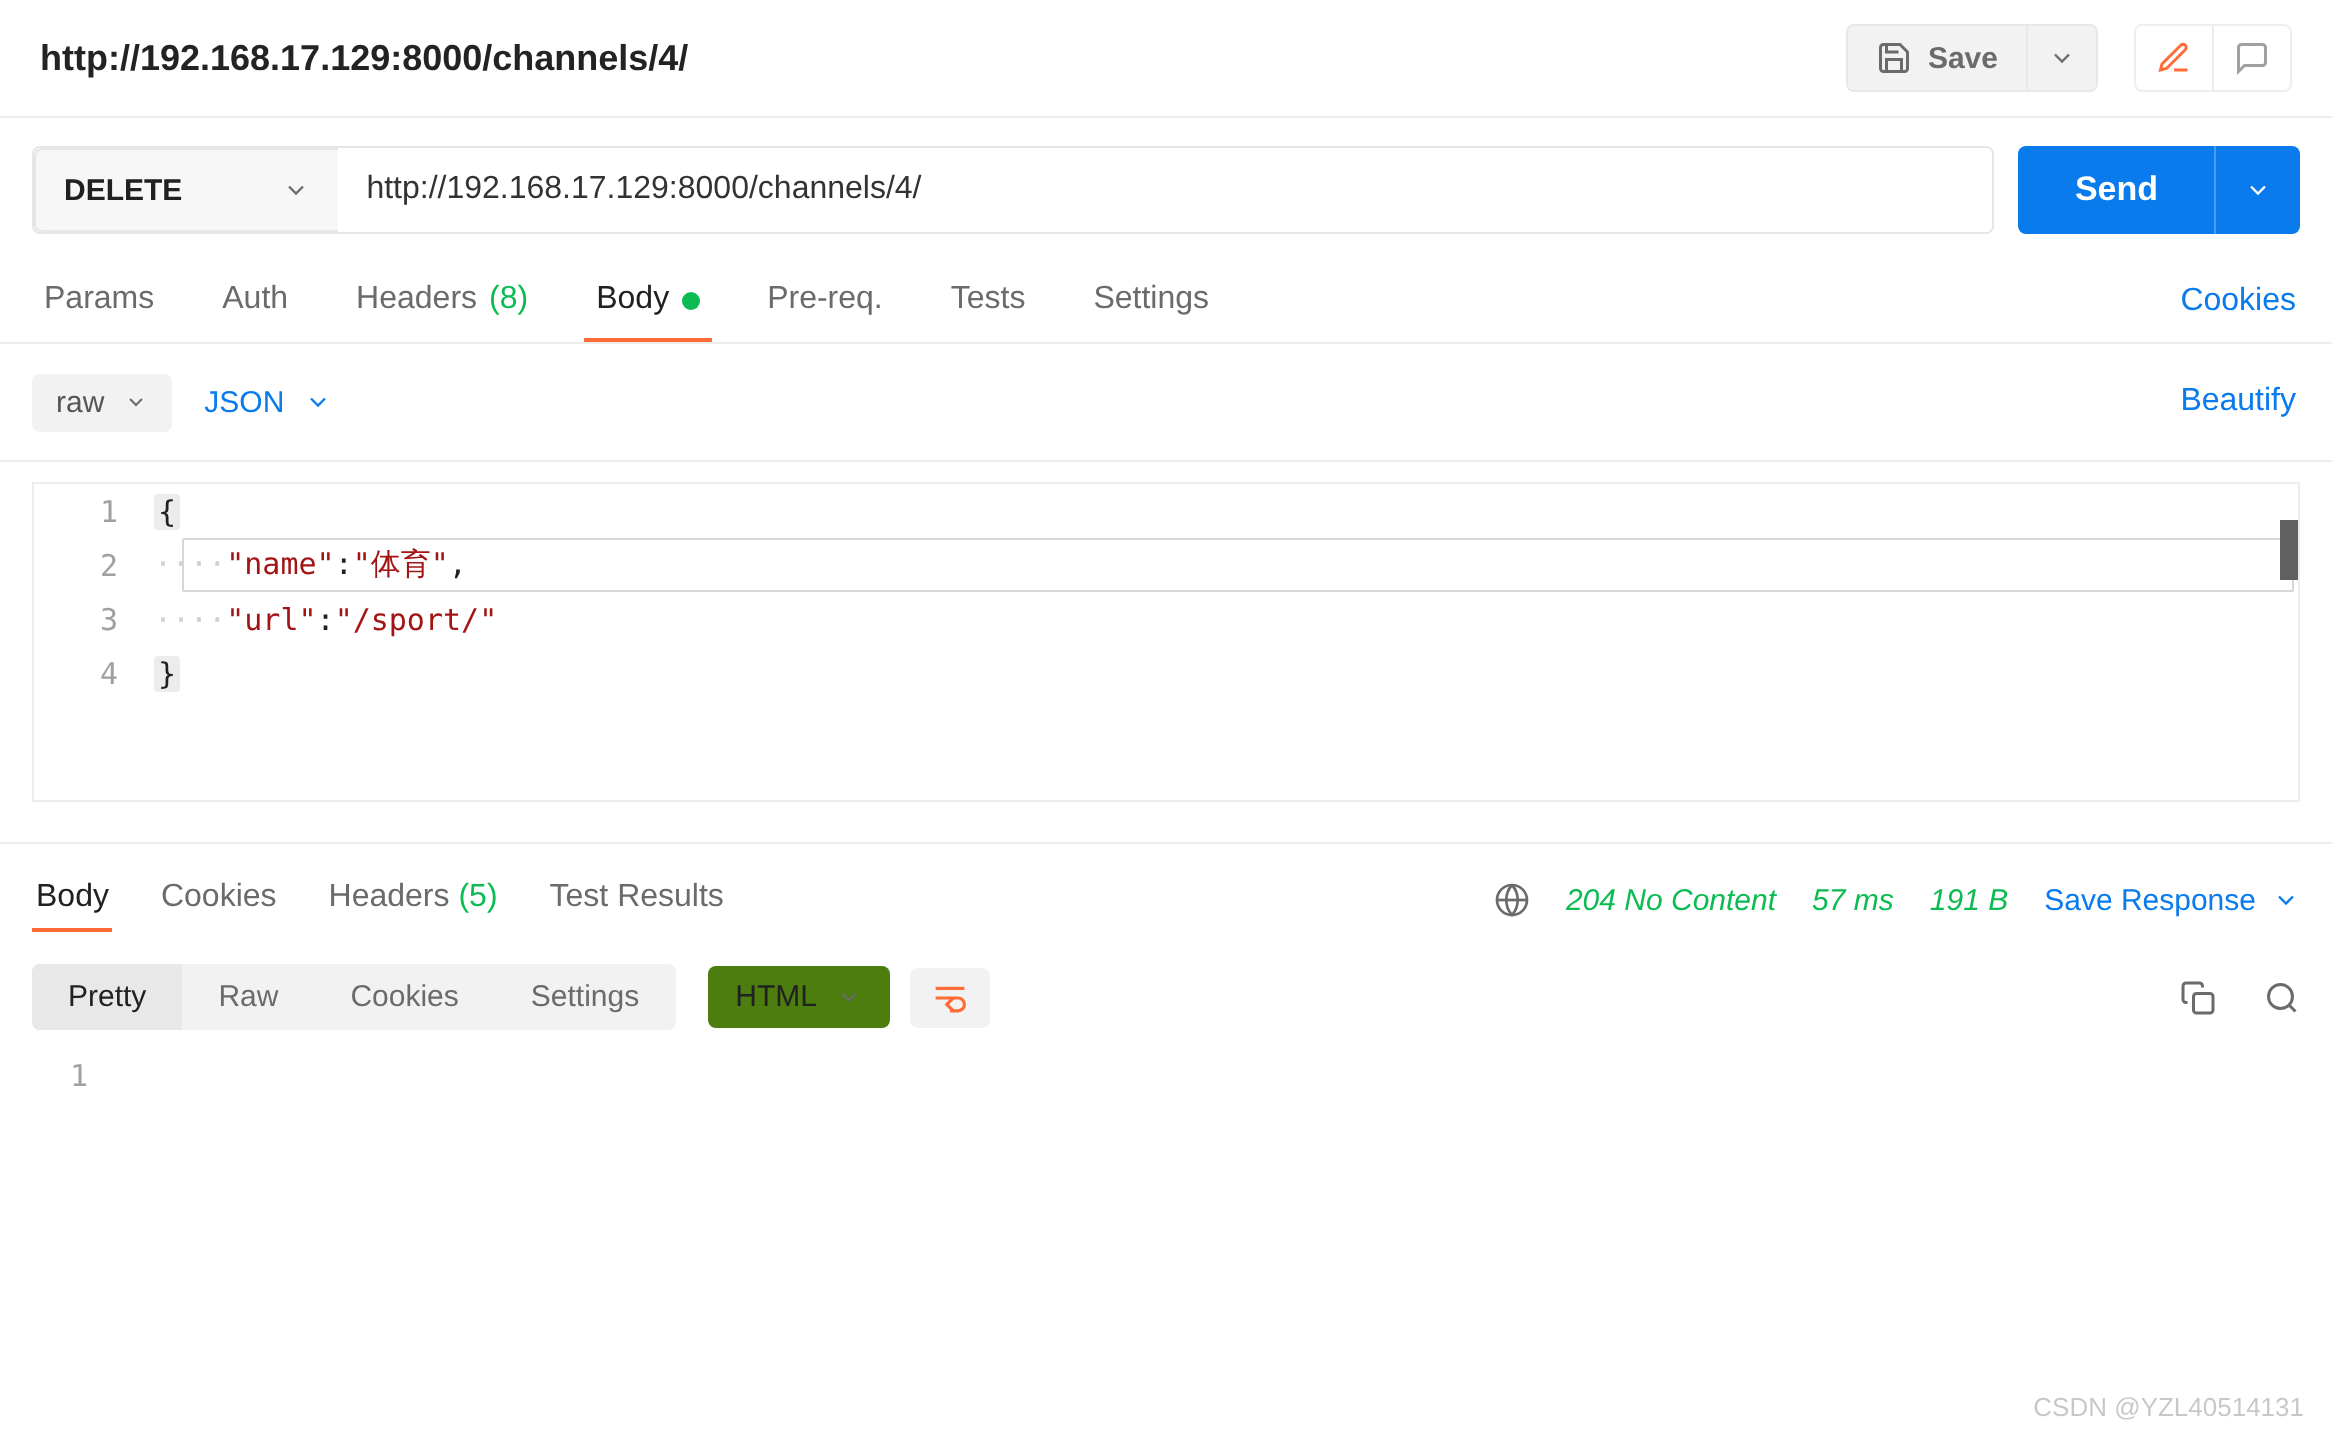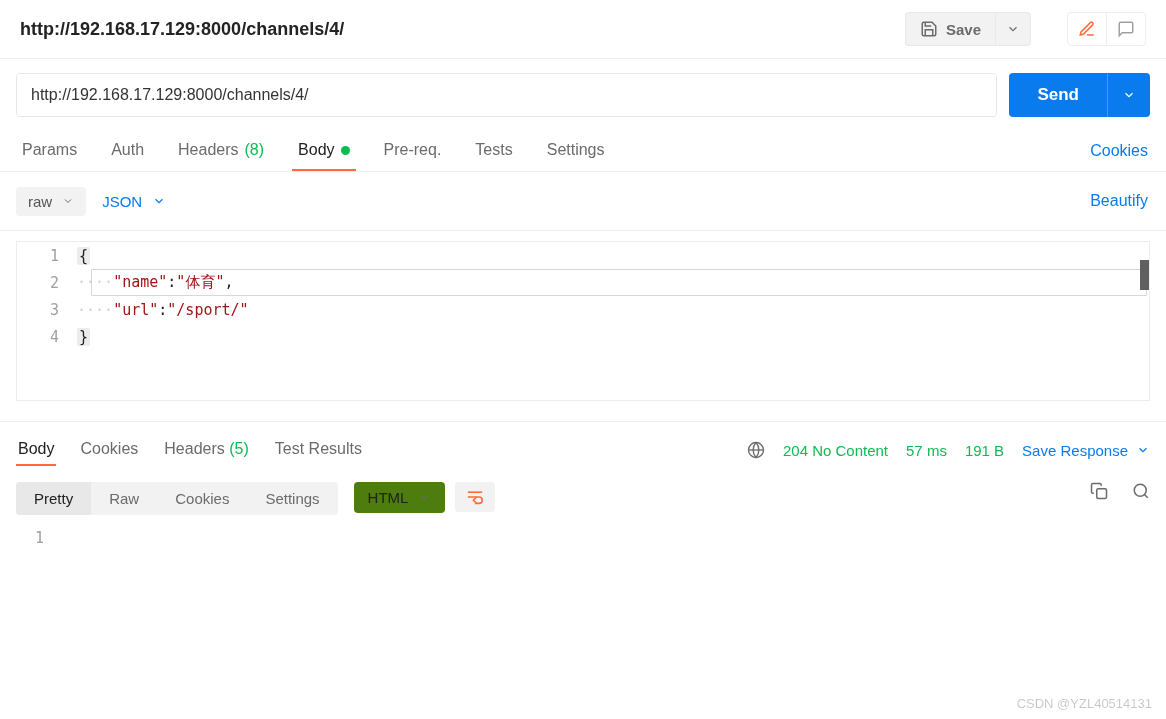--- a/index.html
+++ b/index.html
@@ -1,19 +1,19 @@
 <!DOCTYPE html>
 <html><head>
 <meta charset="utf-8">
 <style>
 * { box-sizing: border-box; margin: 0; padding: 0; }
 body { font-family: -apple-system, "Segoe UI", Arial, sans-serif; font-size: 14px; color: #212121; background: #fff; width: 1166px; height: 719px; overflow: hidden; position: relative; }
 .titlebar { display: flex; align-items: center; justify-content: space-between; padding: 12px 20px; border-bottom: 1px solid #ededed; }
 .titlebar .title { font-size: 18px; font-weight: 600; color: #232323; }
-.titlebar .actions { display: flex; gap: 22px; align-items: center; }
+.titlebar .actions { display: flex; gap: 4px; align-items: center; }
 .save-grp { display: flex; }
 .save-btn { display: flex; align-items: center; gap: 8px; background: #f2f2f2; border: 1px solid #e8e8e8; border-right: none; border-radius: 4px 0 0 4px; padding: 7px 14px; font-size: 15px; color: #6b6b6b; cursor: pointer; font-weight: 600; }
 .save-caret { background: #f2f2f2; border: 1px solid #e8e8e8; border-radius: 0 4px 4px 0; padding: 7px 10px; cursor: pointer; display: flex; align-items: center; color: #6b6b6b; }
 .icon-grp { display: flex; border: 1px solid #eee; border-radius: 4px; margin-left: 14px; }
 .icon-btn { padding: 7px 10px; cursor: pointer; display: flex; align-items: center; }
 .icon-btn + .icon-btn { border-left: 1px solid #eee; }
 .reqbar { display: flex; gap: 12px; padding: 14px 16px 10px; }
 .method-sel { display: flex; align-items: center; gap: 50px; background: #f7f7f7; border: 1px solid #e6e6e6; border-radius: 4px 0 0 4px; padding: 10px 14px; font-weight: 700; font-size: 15px; cursor: pointer; border-right: none; }
 .url-wrap { display: flex; flex: 1; border: 1px solid #e6e6e6; border-radius: 4px; overflow: hidden; }
 .url-input { flex: 1; border: none; padding: 10px 14px; font-size: 16px; outline: none; color: #333; }
@@ -38,23 +38,23 @@
 .code .k { color: #a31515; }
 .code .ws { color: #d0d0d0; }
 .editor-hl { position: absolute; left: 74px; right: 2px; top: 27px; height: 27px; border: 1px solid #d7d7d7; border-radius: 1px; pointer-events: none; }
 .editor .scroll-ind { position: absolute; right: -1px; top: 18px; width: 10px; height: 30px; background: #606060; }
 .resbar { display: flex; align-items: center; padding: 12px 16px 6px; border-top: 1px solid #ededed; margin-top: 20px; }
 .restab { margin-right: 22px; font-size: 16px; color: #6b6b6b; cursor: pointer; padding: 6px 2px; border-bottom: 2px solid transparent; }
 .restab.active { color: #212121; border-bottom-color: #ff6c37; font-weight: 500; }
 .restab .green { color: #0cbb52; }
 .status-area { display: flex; align-items: center; gap: 18px; font-size: 15px; }
 .status-area svg { color: #6b6b6b; }
-.stat { color: #0cbb52; }
+.stat { color: #0cbb52; font-style: italic; }
 .save-resp { color: #097bed; cursor: pointer; display: flex; align-items: center; gap: 8px; font-weight: 500; }
-.res-sub { display: flex; align-items: flex-start; gap: 10px; padding: 10px 16px; }
+.res-sub { display: flex; align-items: center; gap: 10px; padding: 10px 16px; }
 .seg { display: flex; background: #f2f2f2; border-radius: 4px; overflow: hidden; }
 .seg div { padding: 8px 18px; cursor: pointer; font-size: 15px; color: #6b6b6b; }
 .seg div.active { color: #212121; font-weight: 500; background: #e8e8e8; }
 .fmt { display: flex; align-items: center; gap: 10px; background: #4d7c0f; border-radius: 4px; padding: 7px 14px; font-size: 15px; cursor: pointer; margin-left: 6px; }
 .wrap-btn { background: #f2f2f2; border-radius: 4px; padding: 7px 10px; cursor: pointer; display: flex; align-items: center; color: #ff6c37; }
 .res-tools { display: flex; gap: 24px; color: #6b6b6b; }
 .res-tools div { cursor: pointer; display: flex; align-items: center; }
 .res-body { padding: 0 16px; font-family: Consolas, Menlo, monospace; font-size: 15px; }
 .res-line { display: flex; padding: 4px 0; }
 .res-line .g { width: 42px; text-align: right; padding-right: 14px; color: #a0a0a0; }
@@ -95,20 +95,26 @@
         <svg width="18" height="18" viewBox="0 0 24 24" fill="none" stroke="#a0a0a0" stroke-width="2">
             <path d="M21 15a2 2 0 0 1-2 2H7l-4 4V5a2 2 0 0 1 2-2h14a2 2 0 0 1 2 2z"></path>
           </svg>
       </div>
     </div>
   </div>
 </div>
 
 <div class="reqbar">
   <div class="url-wrap">
+    <div class="method-sel">
+      <span>DELETE</span>
+      <svg width="14" height="14" viewBox="0 0 24 24" fill="none" stroke="#6b6b6b" stroke-width="2">
+          <polyline points="6 9 12 15 18 9"></polyline>
+        </svg>
+    </div>
     <input class="url-input" value="http://192.168.17.129:8000/channels/4/" style="">
   </div>
   <div class="send-grp">
     <button class="send-btn">Send</button>
     <button class="send-caret">
       <svg width="14" height="14" viewBox="0 0 24 24" fill="none" stroke="#fff" stroke-width="2">
           <polyline points="6 9 12 15 18 9"></polyline>
         </svg>
     </button>
   </div>

